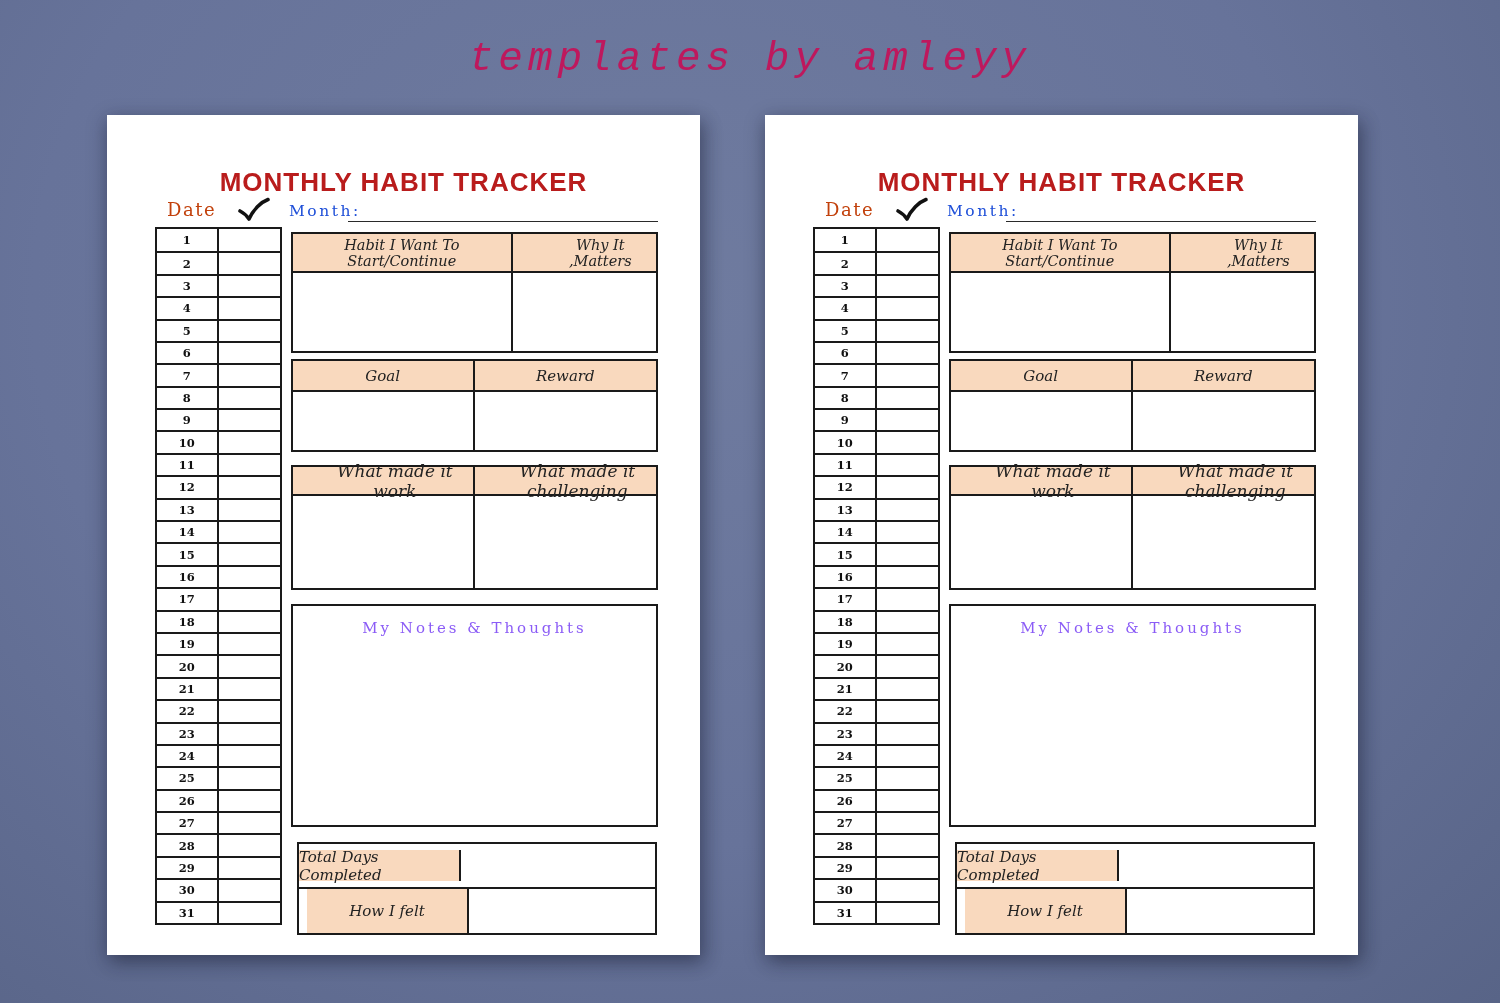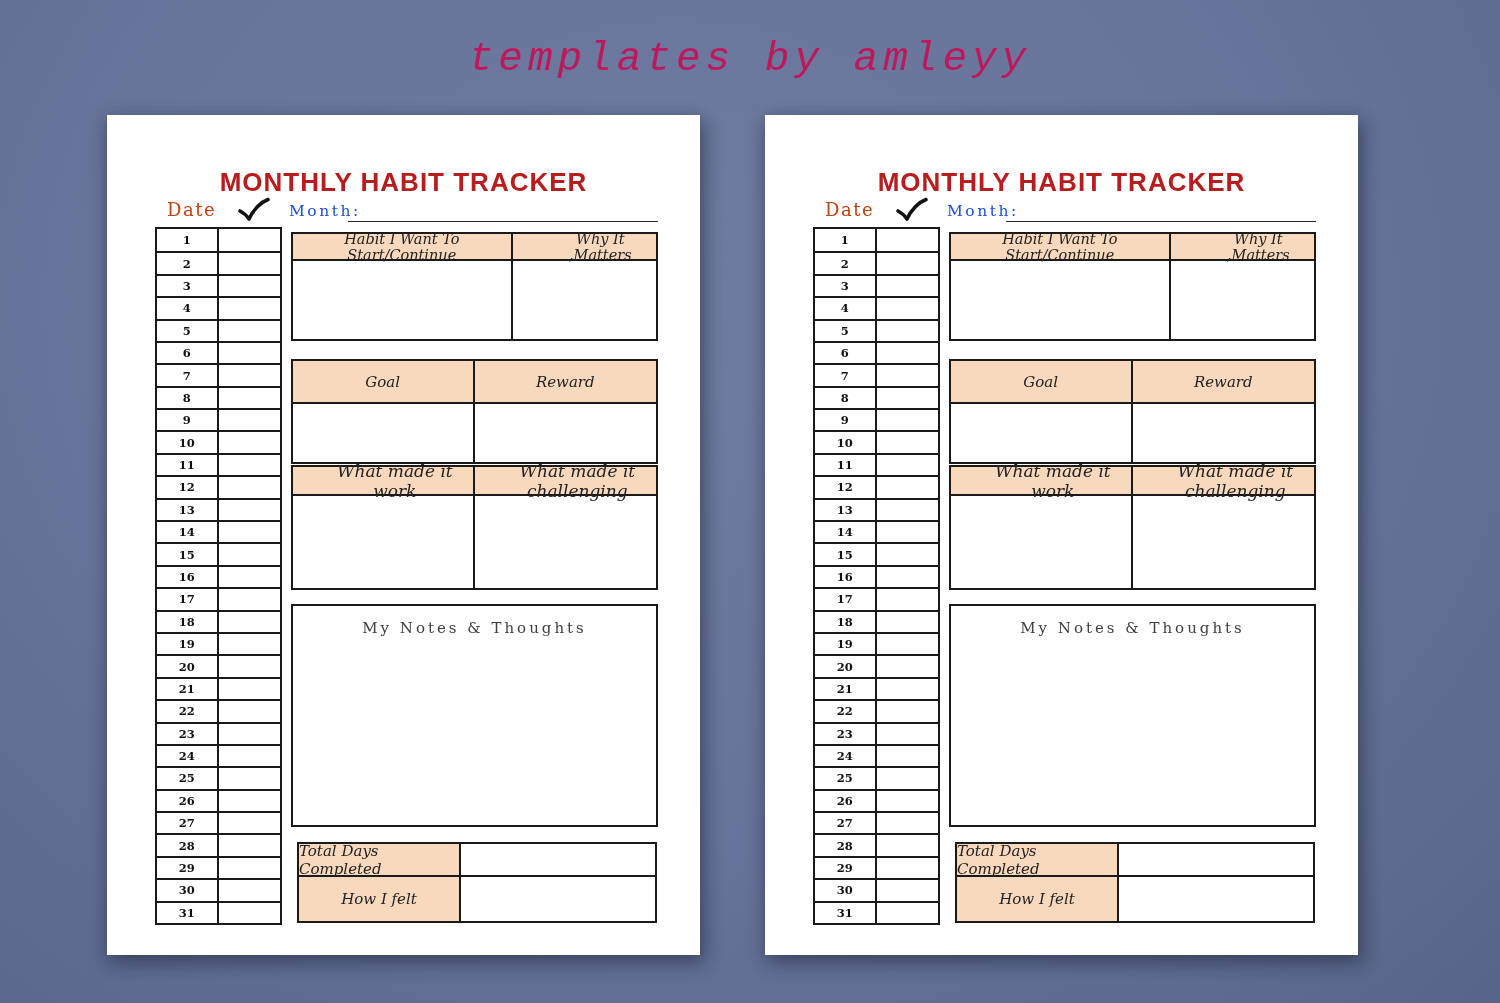--- a/index.html
+++ b/index.html
@@ -86,52 +86,52 @@
     display:flex;align-items:center;justify-content:center;
     font-family:"DejaVu Serif", serif;
     font-style:italic;
     font-size:14.5px;color:#222;
     text-align:center;
   }
   .body-row{display:flex;}
   .cell-divider-r{border-right:2px solid var(--ink);}
 
   .habit-table{top:117px;}
-  .habit-table .hdr-row{height:27px;}
+  .habit-table .hdr-row{height:39px;}
   .habit-table .body-row{height:78px;}
   .habit-table .c1{width:60.5%;}
   .habit-table .c2{width:39.5%;padding-left:32px;}
 
   .goal-table{top:244px;}
-  .goal-table .hdr-row{height:43px;}
+  .goal-table .hdr-row{height:31px;}
   .goal-table .body-row{height:58px;}
   .goal-table .c1,.goal-table .c2{width:50%;}
   .goal-table .hdr-cell{font-size:15px;}
 
   .review-table{top:350px;}
   .review-table .hdr-row{height:29px;}
   .review-table .body-row{height:92px;}
   .review-table .c1,.review-table .c2{width:50%;}
   .review-table .hdr-cell{font-size:17px;margin-left:24px;}
 
   .notes-box{top:489px;height:223px;}
   .notes-title{
     padding-top:13px;
     text-align:center;
     font-family:"DejaVu Serif", serif;
     font-size:15px;
     letter-spacing:3px;
-    color:#404040;
+    color:#8b5cf6;
   }
 
   .summary-table{left:190px;top:727px;width:360px;}
-  .summary-row{display:flex;border-top:2px solid var(--ink);}
+  .summary-row{display:flex;border-top:2px solid var(--ink);margin-top:6px;}
   .summary-row:first-child{border-top:none;}
   .summary-row.r1{height:31px;}
-  .summary-row.r2{height:46px;}
+  .summary-row.r2{height:46px;padding-left:8px;}
   .summary-label{
     width:162px;background:var(--peach);
     border-right:2px solid var(--ink);
     display:flex;align-items:center;justify-content:center;
     font-family:"DejaVu Serif", serif;font-style:italic;
     font-size:15px;color:#222;
   }
   .summary-value{flex:1;background:#fff;}
 </style>
 </head>

